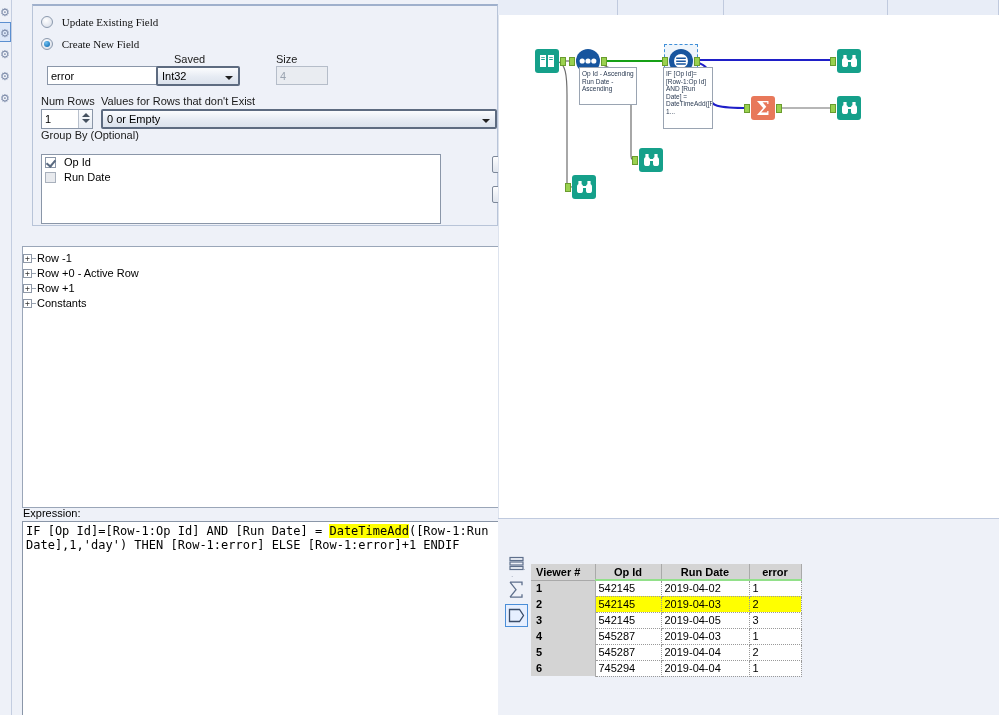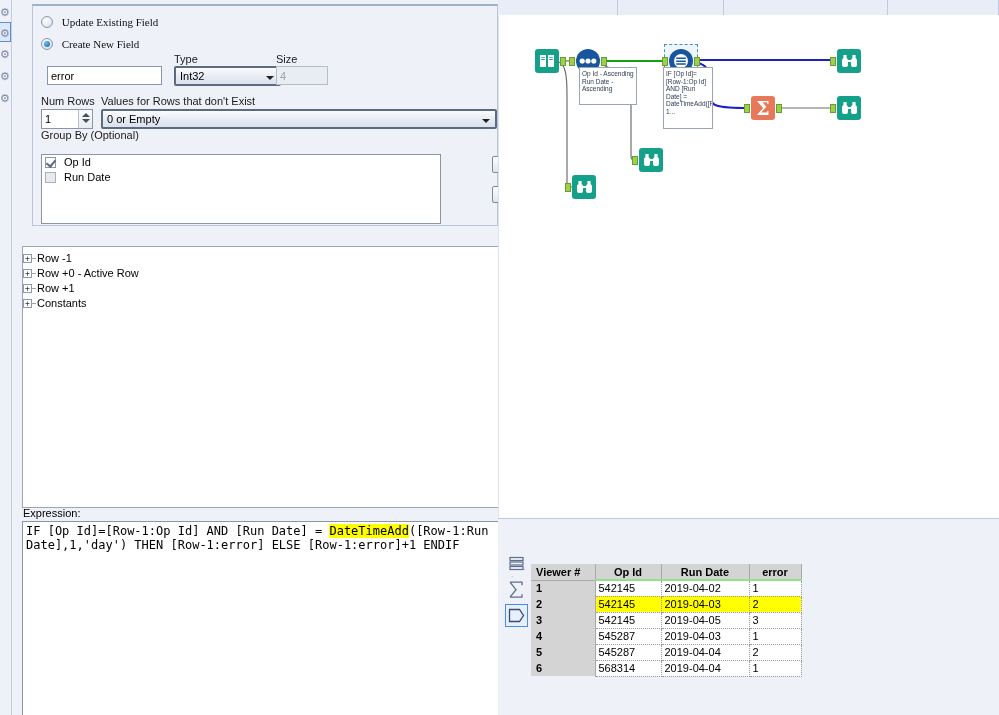--- a/index.html
+++ b/index.html
@@ -253,26 +253,26 @@
       <div class="radio-row" style="top:8px;">
         <span class="radio"></span>
         <span class="fld-label">Update Existing Field</span>
       </div>
 
       <div class="radio-row" style="top:30px;">
         <span class="radio on"></span>
         <span class="fld-label">Create New  Field</span>
       </div>
 
-      <div class="cap" style="left:141px; top:47px;">Type</div>
+      <div class="cap" style="left:141px; top:47px;">Saved</div>
       <div class="cap" style="left:243px; top:47px;">Size</div>
 
       <input class="txtbox" style="left: 14px; top: 60px; width: 115px;" value="error">
 
-      <div class="combo thick" style="left:141px; top:60px; width:107px;">
+      <div class="combo thick" style="left:123px; top:60px; width:84px;">
         <span>Int32</span>
         <span class="arr"></span>
       </div>
 
       <input class="txtbox dis" disabled="" style="left: 243px; top: 60px; width: 52px;" value="4">
 
       <div class="cap" style="left:8px; top:89px;">Num Rows</div>
       <div class="cap" style="left:68px; top:89px;">Values for Rows that don't Exist</div>
 
       <div class="spin" style="left:8px; top:103px;">
@@ -522,21 +522,21 @@
               <td>1</td>
             </tr>
             <tr>
               <td class="rec">5</td>
               <td>545287</td>
               <td>2019-04-04</td>
               <td>2</td>
             </tr>
             <tr>
               <td class="rec">6</td>
-              <td>568314</td>
+              <td>745294</td>
               <td>2019-04-04</td>
               <td>1</td>
             </tr>
           </tbody>
         </table>
       </div>
     </div>
   </div>
 </div>
 

